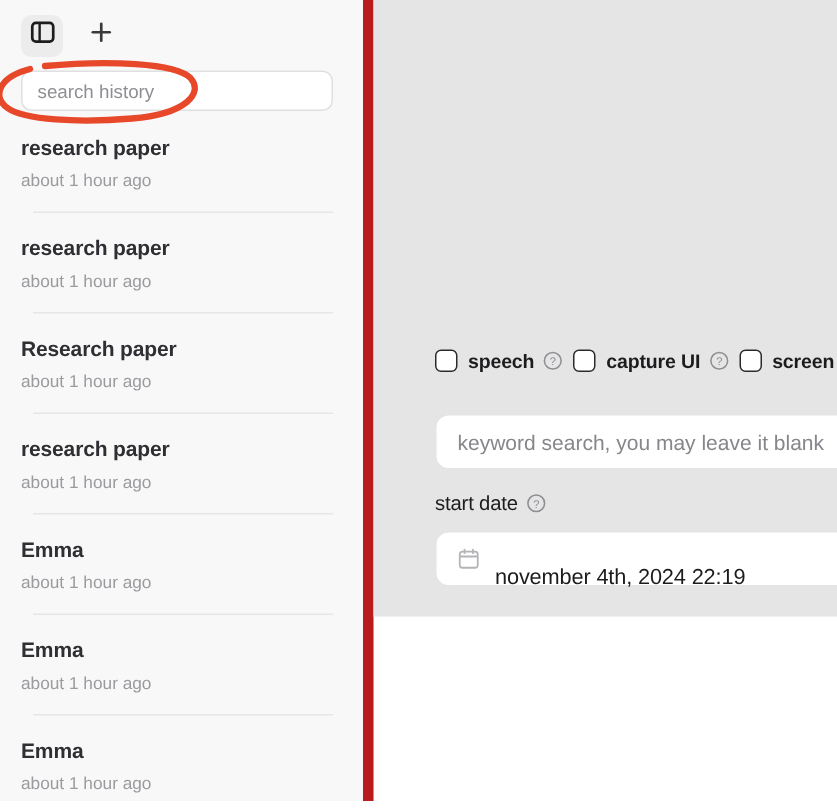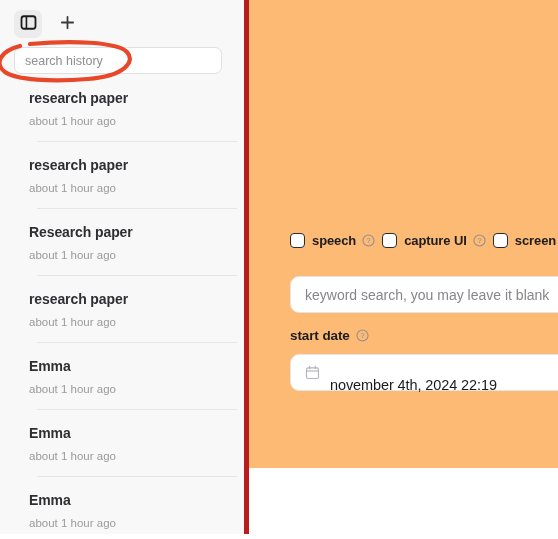--- a/index.html
+++ b/index.html
@@ -21,21 +21,21 @@
     display: flex;
     overflow: hidden;
   }
 
   
   .sidebar {
     position: relative;
     width: 249px;
     height: 534px;
     background: #f8f8f8;
-    border-right: 5px solid #b91c1c;
+    border-right: 7px solid #b91c1c;
     box-sizing: border-box;
     flex: 0 0 249px;
     overflow: hidden;
   }
   .sidebar-toolbar {
     display: flex;
     align-items: center;
     gap: 12px;
     padding: 14px 0 0 14px;
     height: 34px;
@@ -84,21 +84,20 @@
   }
   .annotation-ellipse {
     position: absolute;
     left: -18px;
     top: -8px;
     pointer-events: none;
   }
 
   .history-list {
     margin-top: 14px;
-    padding-left: 15px;
   }
   .history-item {
     padding: 0 14px;
     cursor: pointer;
   }
   .history-title {
     font-size: 14px;
     font-weight: 600;
     color: #2f2f33;
     letter-spacing: -0.1px;
@@ -113,22 +112,22 @@
     height: 1px;
     background: #e6e6e8;
     margin: 14px 14px 13px 22px;
     width: 200px;
   }
 
   
   .main {
     position: relative;
     flex: 1 1 auto;
-    height: 468px;
-    background: #fdba74;
+    height: 411px;
+    background: #e5e5e5;
     overflow: hidden;
   }
   .filter-area {
     position: absolute;
     left: 41px;
     top: 233px;
     width: 320px;
   }
   .checkbox-row {
     display: flex;
@@ -186,21 +185,21 @@
 
   .startdate-label-row {
     position: absolute;
     left: 41px;
     top: 328px;
     display: flex;
     align-items: center;
   }
   .startdate-label {
     font-size: 13.5px;
-    font-weight: 700;
+    font-weight: 400;
     color: #1c1c1e;
     letter-spacing: -0.1px;
   }
   .date-field {
     position: absolute;
     left: 41px;
     top: 354px;
     width: 300px;
     height: 37px;
     box-sizing: border-box;

